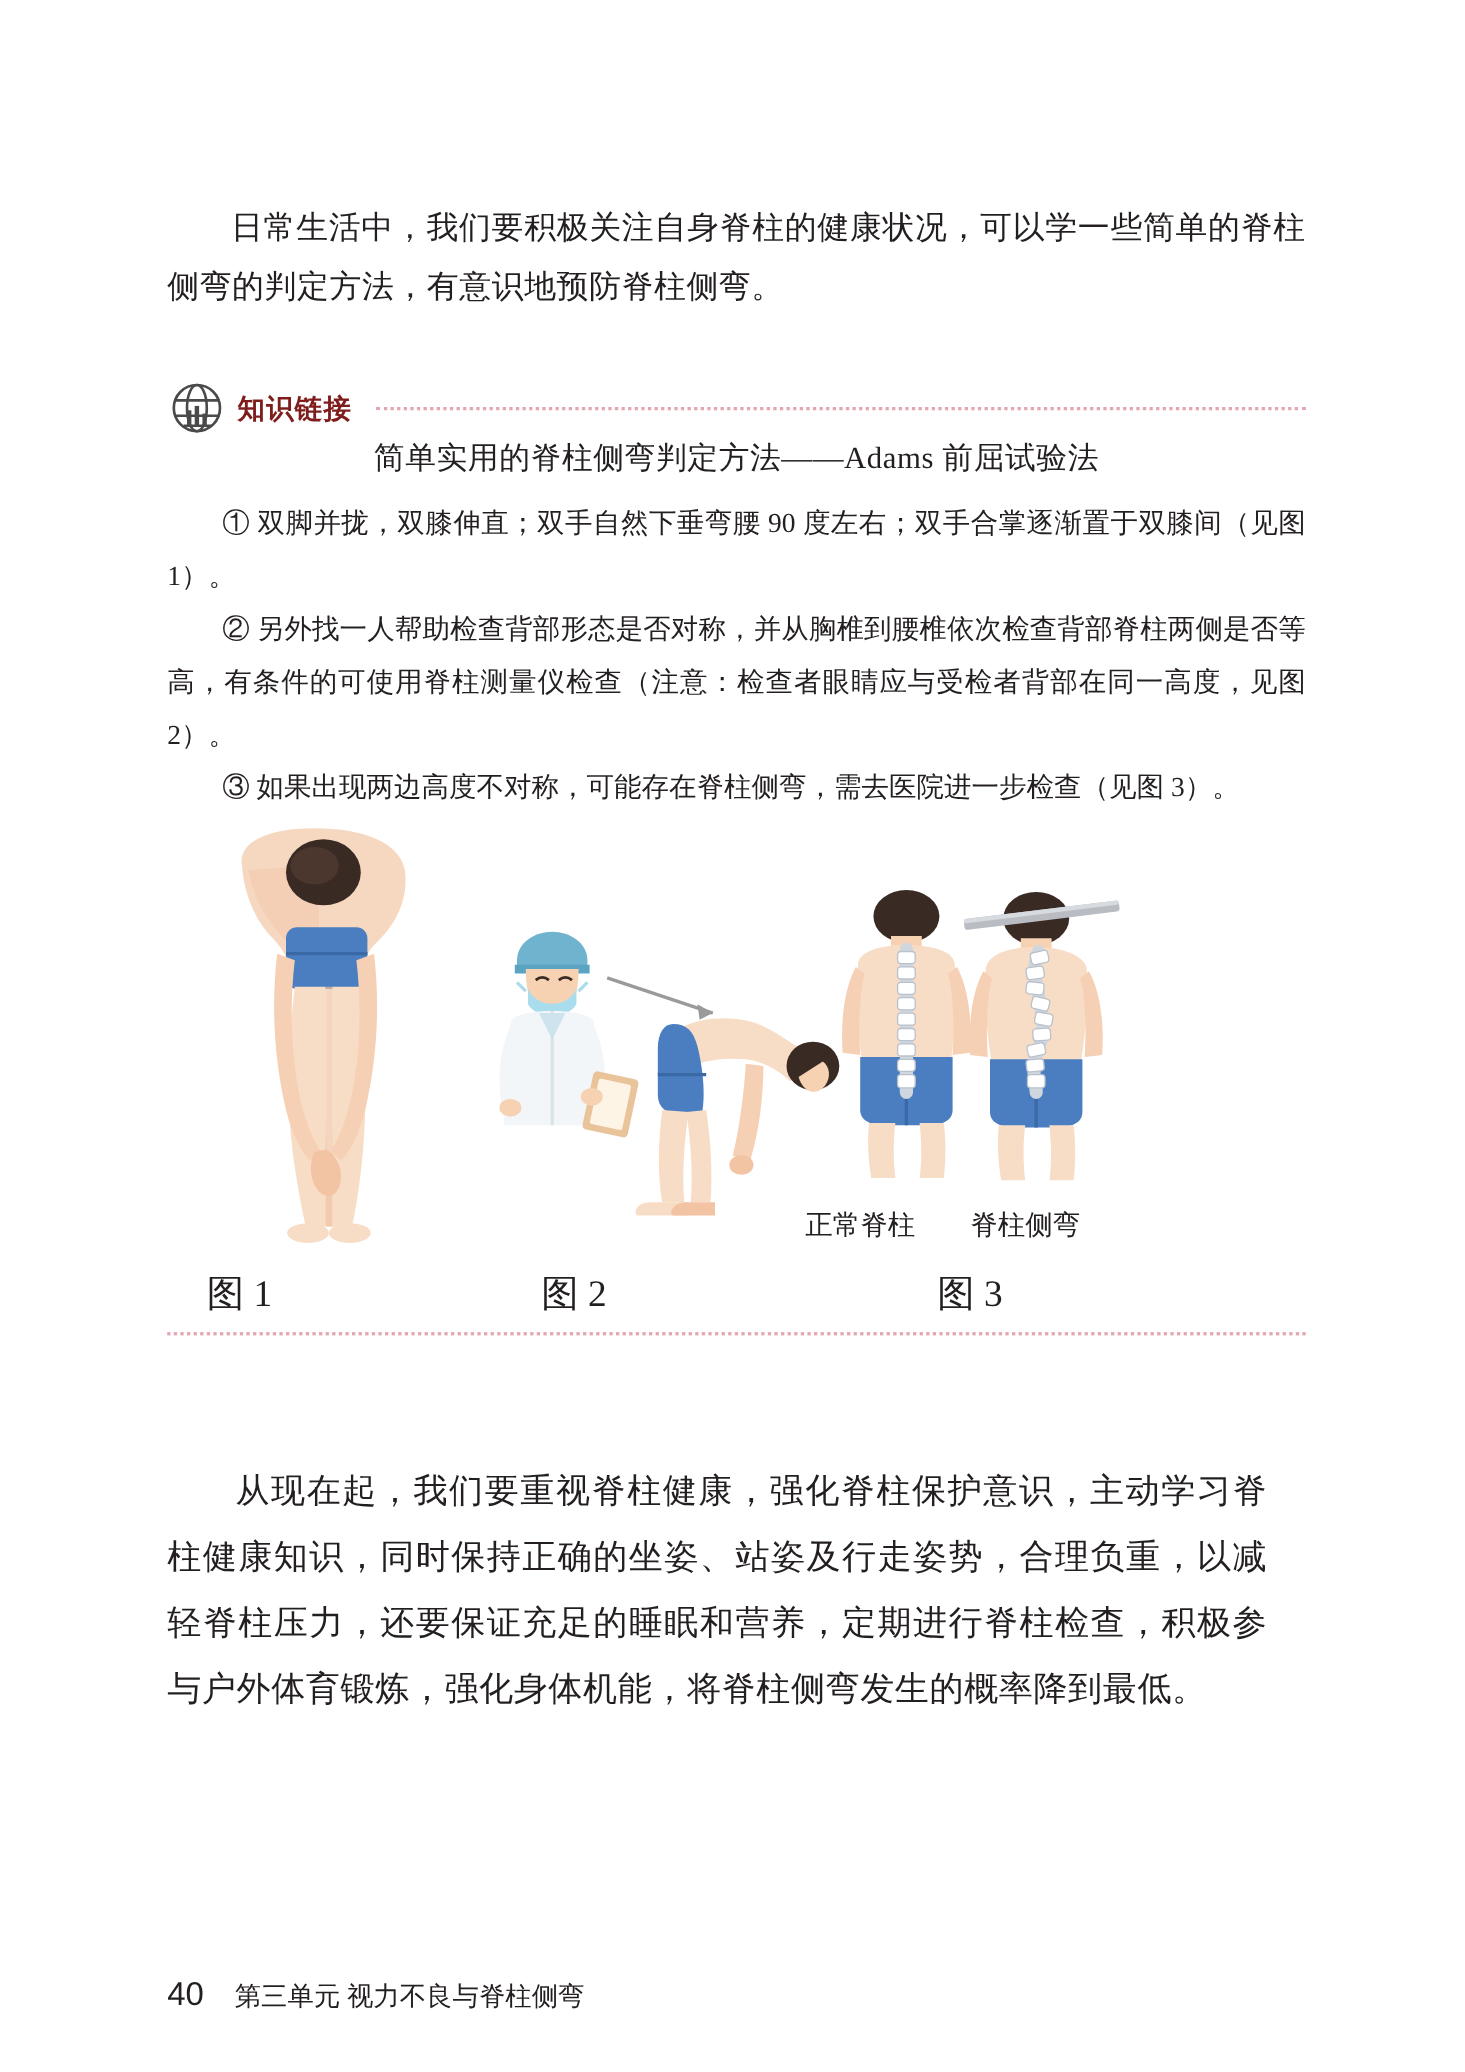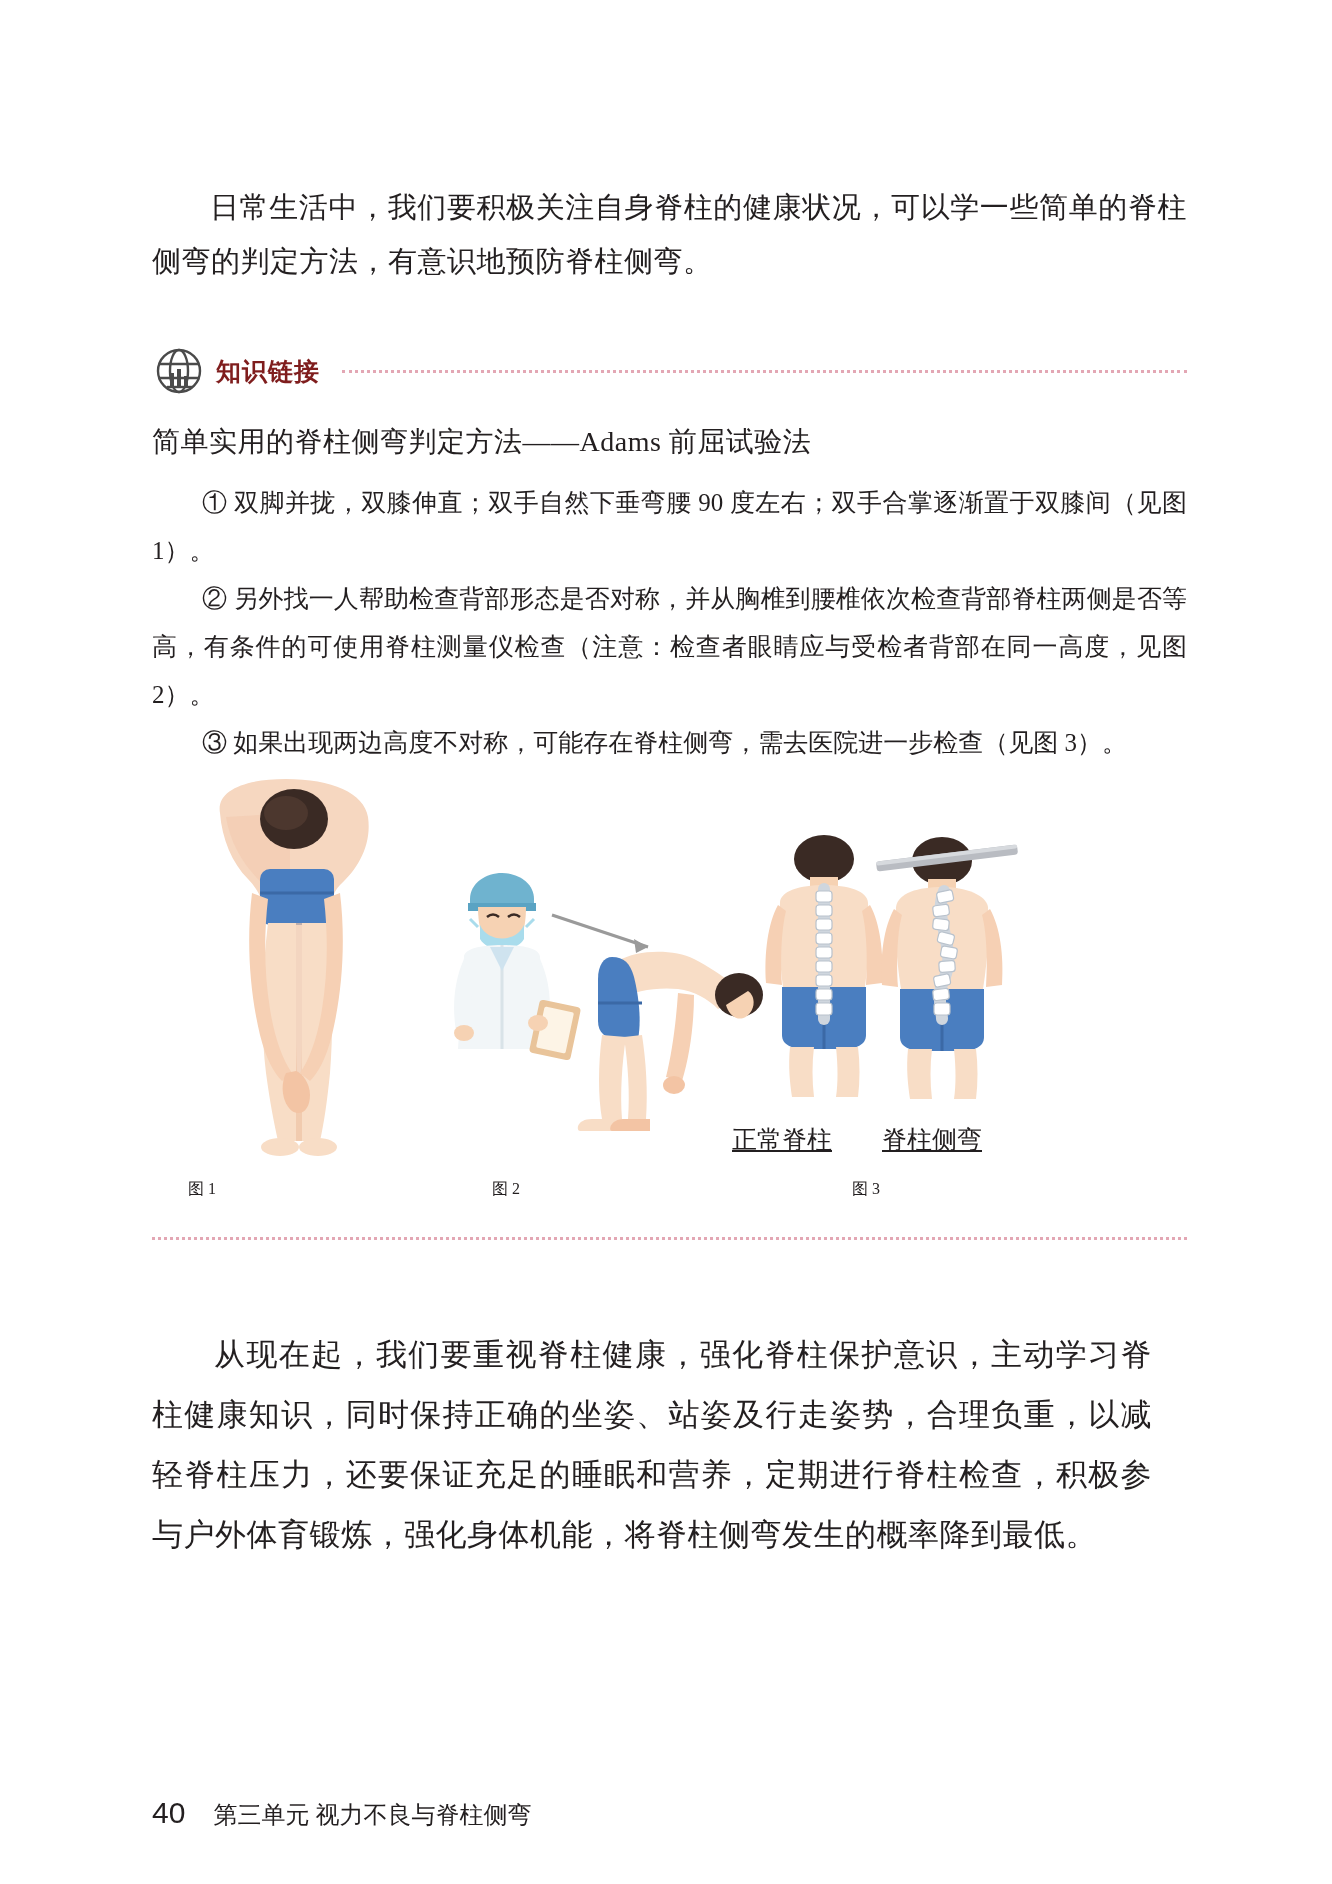--- a/index.html
+++ b/index.html
@@ -64,61 +64,60 @@
     letter-spacing: 1px;
   }
   .dots-line {
     flex: 1 1 auto;
     height: 0;
     margin-left: 22px;
     border-top: 3px dotted #e3a7b4;
   }
 
   .kbox-subtitle {
-    text-align: left;
+    text-align: center;
     font-size: 28px;
-    margin-top: 26px;
     letter-spacing: 0.5px;
   }
   .kbox-body {
     margin-top: 18px;
     font-size: 25px;
     line-height: 48px;
     text-align: justify;
   }
   .kbox-body p { margin: 0 0 0 0; text-indent: 50px; }
 
   .figures {
     position: relative;
     margin-top: 26px;
     height: 380px;
   }
 
   .fig-captions {
     position: relative;
     height: 40px;
     margin-top: 6px;
-    font-size: 16px;
+    font-size: 34px;
   }
   .fig-captions span {
     position: absolute;
     white-space: nowrap;
   }
   .cap1 { left: 36px; }
   .cap2 { left: 340px; }
   .cap3 { left: 700px; }
 
   .fig3-labels {
     position: absolute;
     left: 580px;
     top: 330px;
     width: 300px;
     font-size: 25px;
   }
-  .fig3-labels span { position: absolute; white-space: nowrap; text-decoration: underline; }
+  .fig3-labels span { position: absolute; white-space: nowrap; }
   .lbl-normal { left: 0; }
   .lbl-scoli { left: 150px; }
 
   .kbox-bottom-dots {
     margin-top: 18px;
     border-top: 3px dotted #e3a7b4;
   }
 
   
   .closing {

